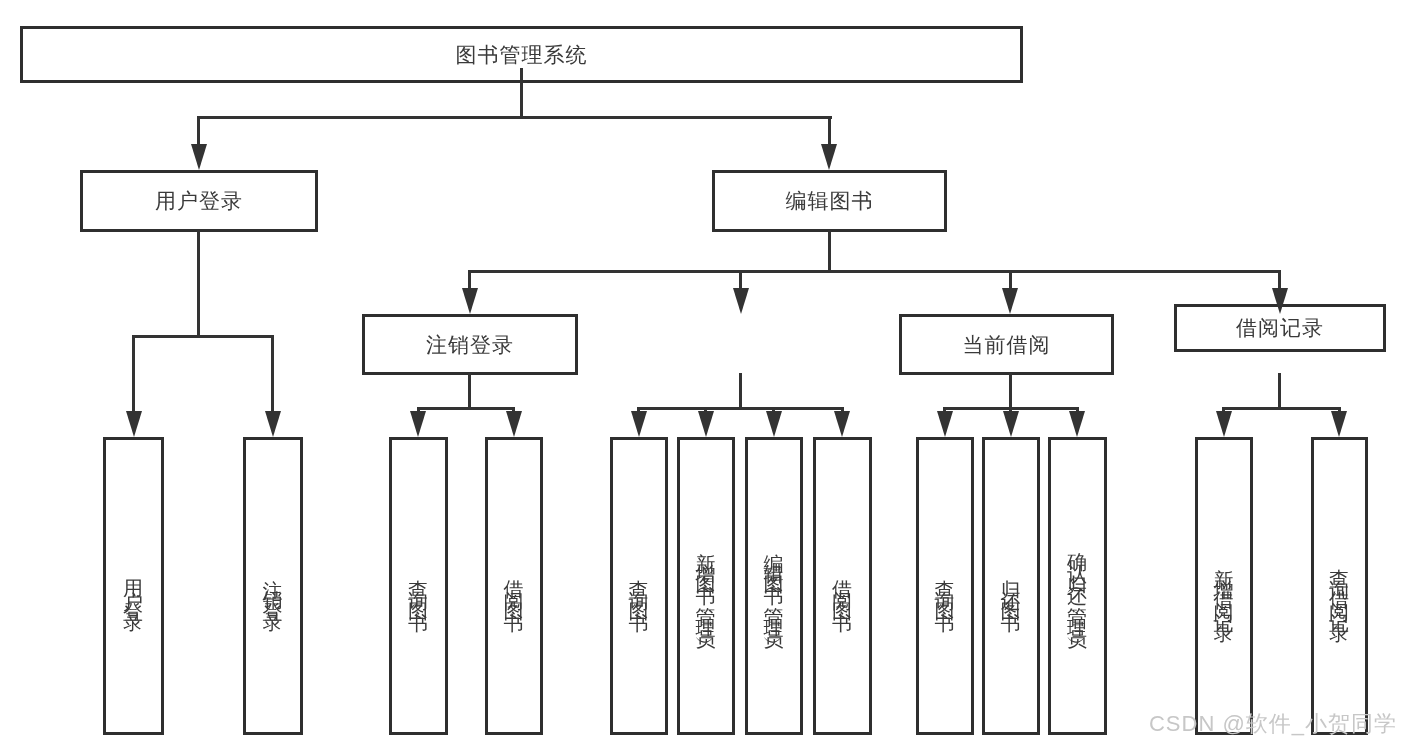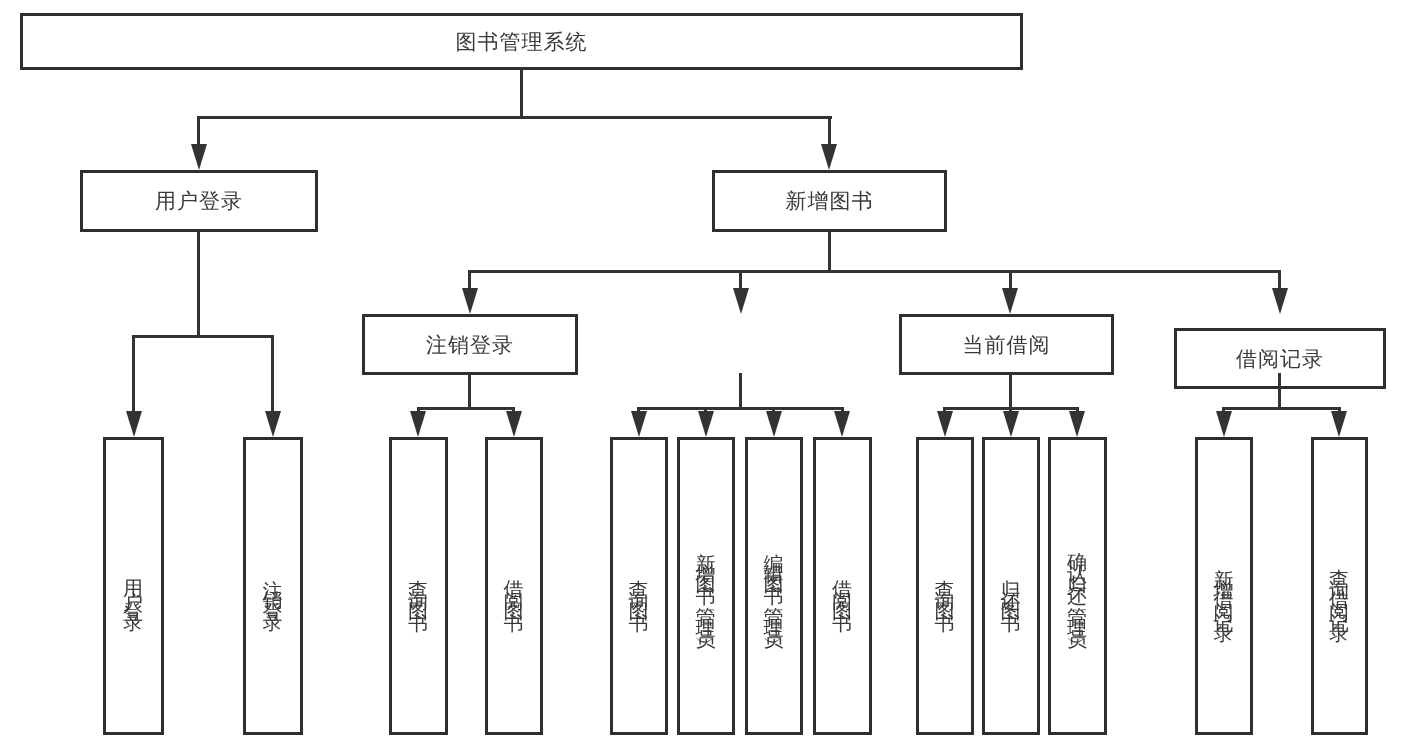--- a/index.html
+++ b/index.html
@@ -29,28 +29,28 @@
   .watermark {
     position:absolute; right:8px; top:709px;
     font-size:22px; color:#c7c7c7; letter-spacing:1px; white-space:nowrap;
   }
 </style>
 </head>
 <body>
 
 <div class="stage">
 
-  <div class="box hbox" style="left:20px;top:13px;width:1003px;height:57px">图书管理系统</div>
+  <div class="box hbox" style="left:20px;top:26px;width:1003px;height:57px">图书管理系统</div>
 
   <div class="box hbox" style="left:80px;top:170px;width:238px;height:62px">用户登录</div>
-  <div class="box hbox" style="left:712px;top:170px;width:235px;height:62px">新增图书</div>
+  <div class="box hbox" style="left:712px;top:170px;width:235px;height:62px">编辑图书</div>
 
   <div class="box hbox" style="left:362px;top:314px;width:216px;height:61px">注销登录</div>
   <div class="box hbox" style="left:899px;top:314px;width:215px;height:61px">当前借阅</div>
-  <div class="box hbox" style="left:1174px;top:328px;width:212px;height:61px">借阅记录</div>
+  <div class="box hbox" style="left:1174px;top:304px;width:212px;height:48px">借阅记录</div>
 
   <div class="box leaf" style="left:103px;width:61px">
     <span class="vtext">用户登录</span>
     </div>
   <div class="box leaf" style="left:243px;width:60px">
     <span class="vtext">注销登录</span>
     </div>
 
   <div class="box leaf" style="left:389px;width:59px">
     <span class="vtext">查询图书</span>
@@ -141,14 +141,15 @@
   <div class="vl" style="left:1076px;top:407px;height:8px"></div>
   <div class="ah" style="left:1069px;top:411px"></div>
 
   <div class="vl" style="left:1278px;top:373px;height:36px"></div>
   <div class="hl" style="left:1222px;top:407px;width:118px"></div>
   <div class="vl" style="left:1222px;top:407px;height:8px"></div>
   <div class="ah" style="left:1216px;top:411px"></div>
   <div class="vl" style="left:1338px;top:407px;height:8px"></div>
   <div class="ah" style="left:1331px;top:411px"></div>
 
+  <div class="watermark">CSDN @软件_小贺同学</div>
 
 </div>
 
 </body></html>

